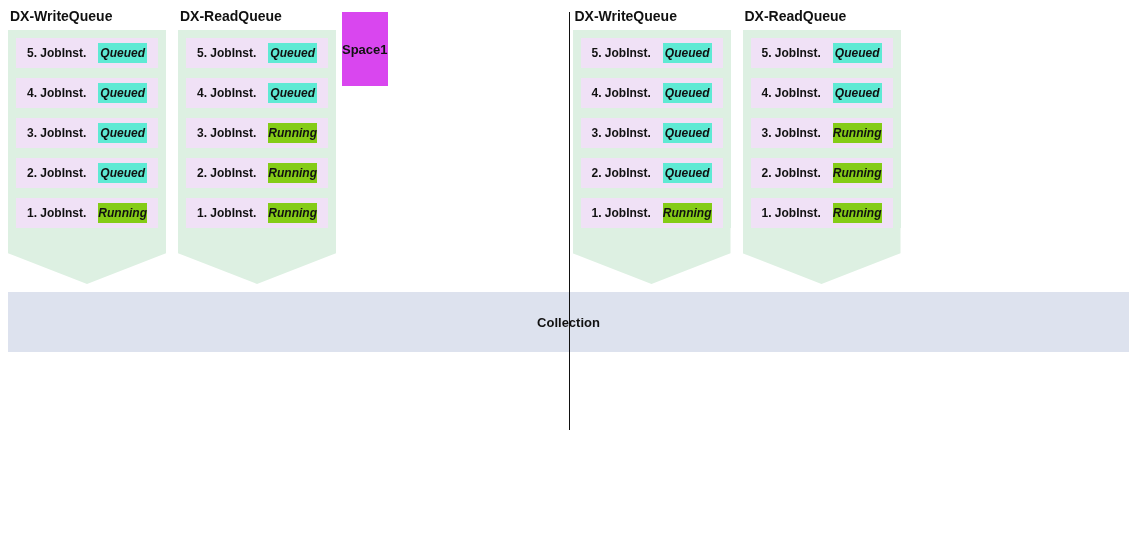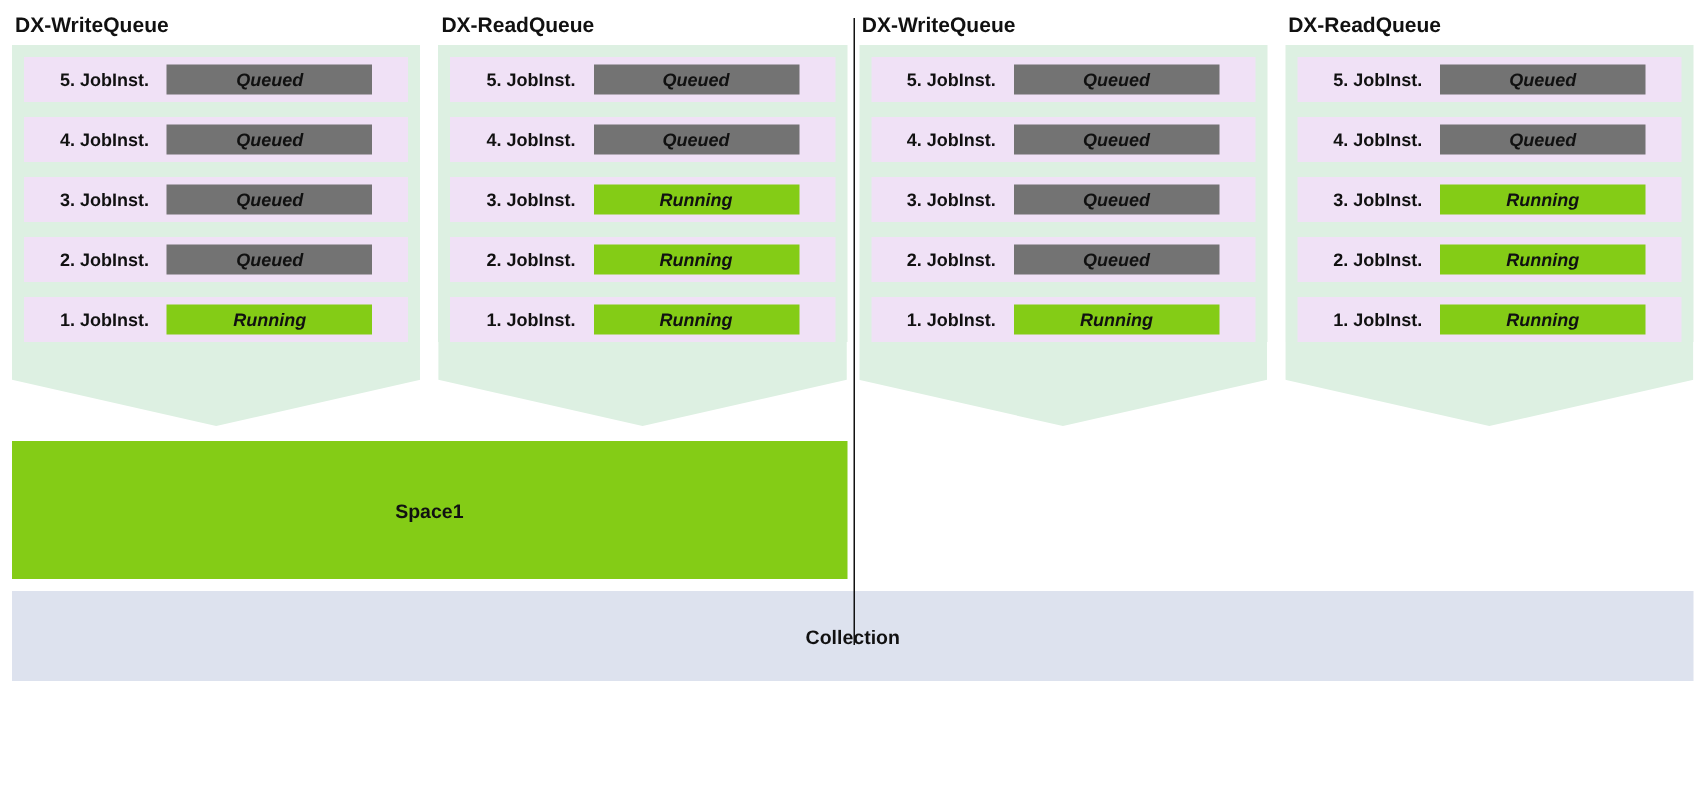--- a/index.html
+++ b/index.html
@@ -12,21 +12,21 @@
     position: relative;
   }
   .spaces-row {
     display: flex;
     gap: 8px;
     margin-bottom: 8px;
   }
   .space-col {
     flex: 1;
     display: flex;
-    flex-direction: column;
+    flex-direction: row;
     gap: 6px;
   }
   .queues-row {
     display: flex;
     gap: 12px;
   }
   .queue-wrap {
     flex: 1;
     display: flex;
     flex-direction: column;
@@ -43,50 +43,50 @@
     padding: 8px 8px 0 8px;
     display: flex;
     flex-direction: column;
     gap: 10px;
   }
   .job-row {
     background: #f0e1f6;
     display: flex;
     align-items: center;
     height: 30px;
-    padding: 0 24px;
+    padding: 0 11px;
     font-size: 12px;
     font-weight: 600;
   }
   .job-label {
     flex: 0 0 auto;
     padding-right: 12px;
     color: #111;
   }
   .status {
     flex: 1;
     height: 20px;
     display: flex;
     align-items: center;
     justify-content: center;
     font-style: italic;
     font-weight: 700;
     font-size: 12px;
     color: #111;
   }
-  .status.queued  { background: #737373; }
+  .status.queued  { background: #5eead4; }
   .status.running { background: #84cc16; }
   .queue-tail {
     height: 56px;
     background: #ddf0e2;
     clip-path: polygon(0 0, 100% 0, 100% 45%, 50% 100%, 0 45%);
   }
   .space-box {
-    background: #84cc16;
-    height: 92px;
+    background: #d946ef;
+    height: 74px;
     display: flex;
     align-items: center;
     justify-content: center;
     font-weight: 600;
     font-size: 13px;
     color: #111;
     margin-top: 4px;
   }
   .collection-box {
     background: #dde2ee;

